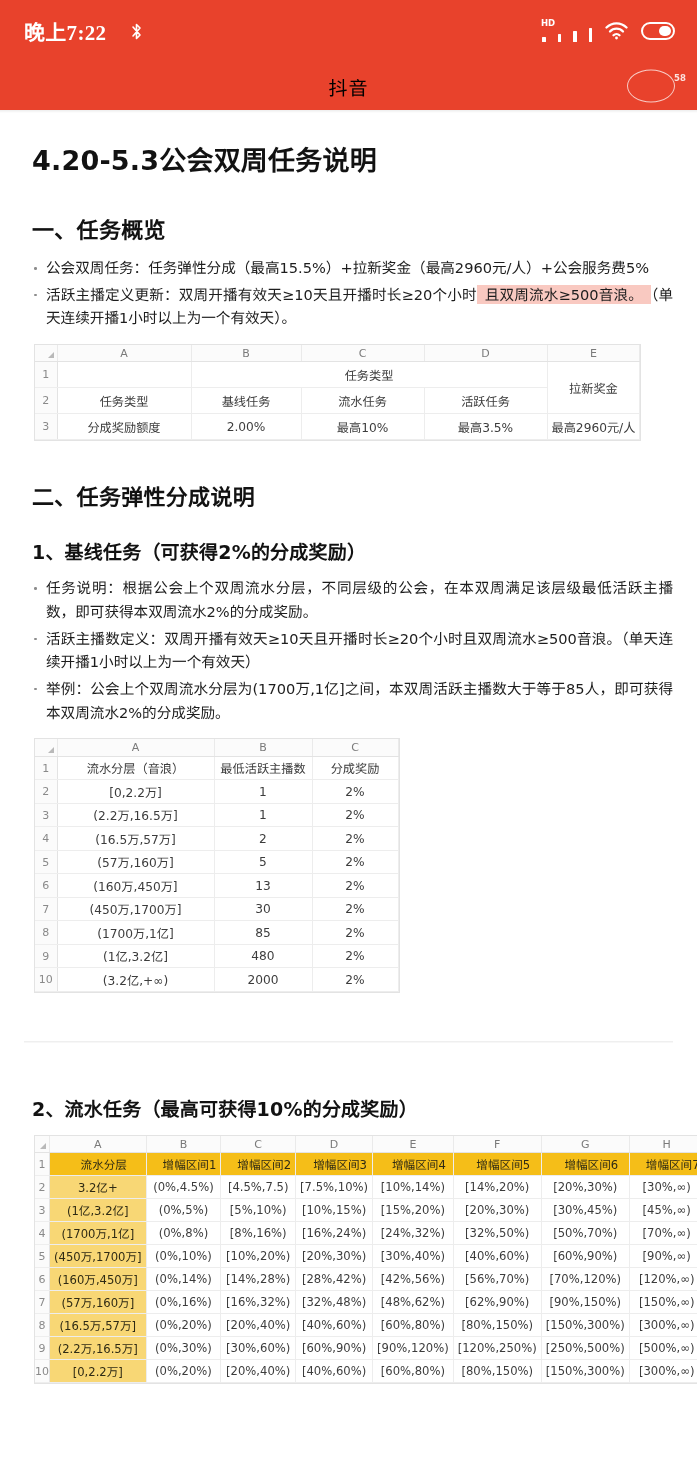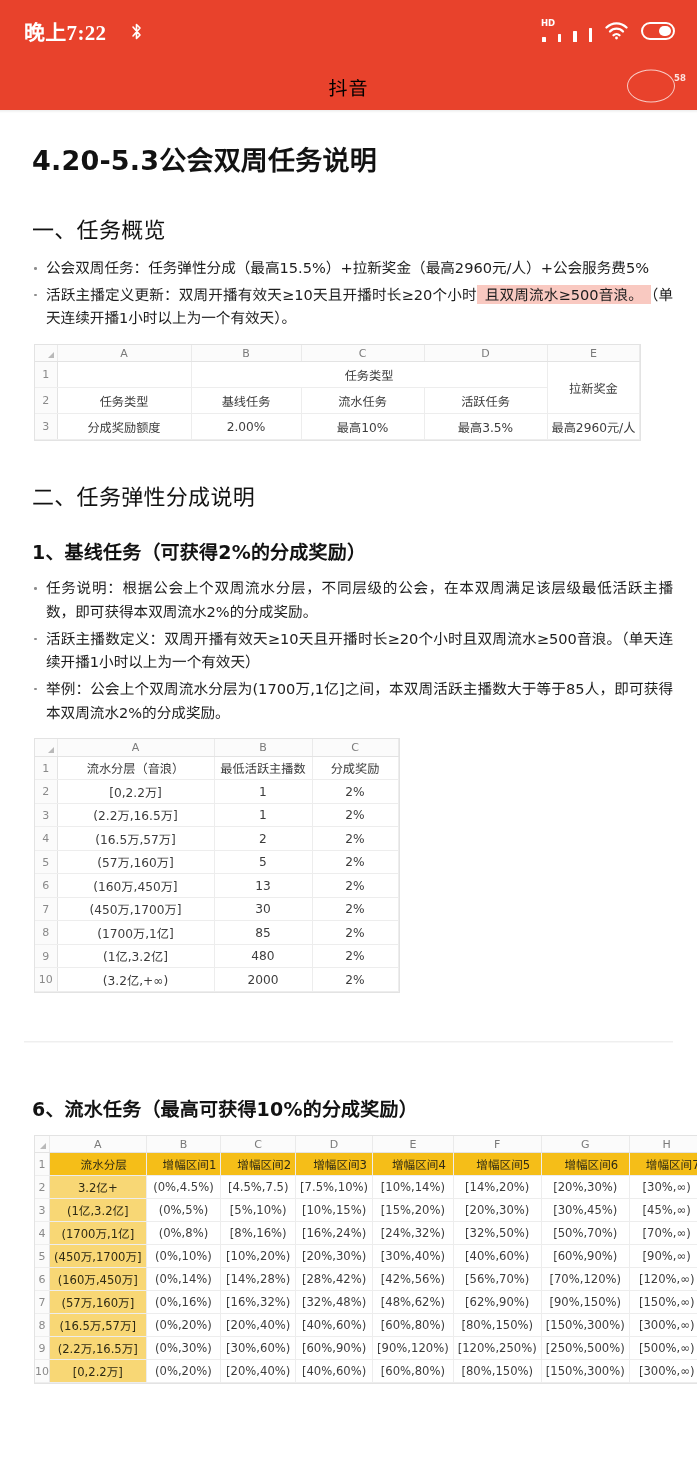--- a/index.html
+++ b/index.html
@@ -68,21 +68,21 @@
 
   
   .doc { padding: 0 24px; color: #1b1b1b; }
 
   .doc-title {
     font-size: 27px; font-weight: 700; letter-spacing: .2px;
     margin: 26px 0 0 8px; color: #121212;
   }
 
   .h2 {
-    font-size: 22px; font-weight: 400; color: #121212;
+    font-size: 22px; font-weight: 700; color: #121212;
     margin: 34px 0 0 8px; letter-spacing: .3px;
   }
   .h3 {
     font-size: 19px; font-weight: 700; color: #121212;
     margin: 26px 0 0 8px; letter-spacing: .2px;
   }
 
   ul.bullets { list-style: none; margin: 12px 0 0 0; }
   ul.bullets > li {
     position: relative;
@@ -342,21 +342,21 @@
             <td class="cell c-b">2000</td>
             <td class="cell c-c">2%</td>
           </tr>
         </tbody>
     </table>
   </div>
 
   <div class="divider"></div>
   <div class="gapblock"></div>
 
-  <h3 class="h3">6、流水任务（最高可获得10%的分成奖励）</h3>
+  <h3 class="h3">2、流水任务（最高可获得10%的分成奖励）</h3>
 
   <div class="sheet" id="table-flow">
     <table>
       <tbody>
           <tr class="colhdr" id="flow-colhdr">
         <td class="corner">
               <span class="tri"></span>
             </td>
       <td class="c-a">A</td>
             <td class="c-x">B</td>

